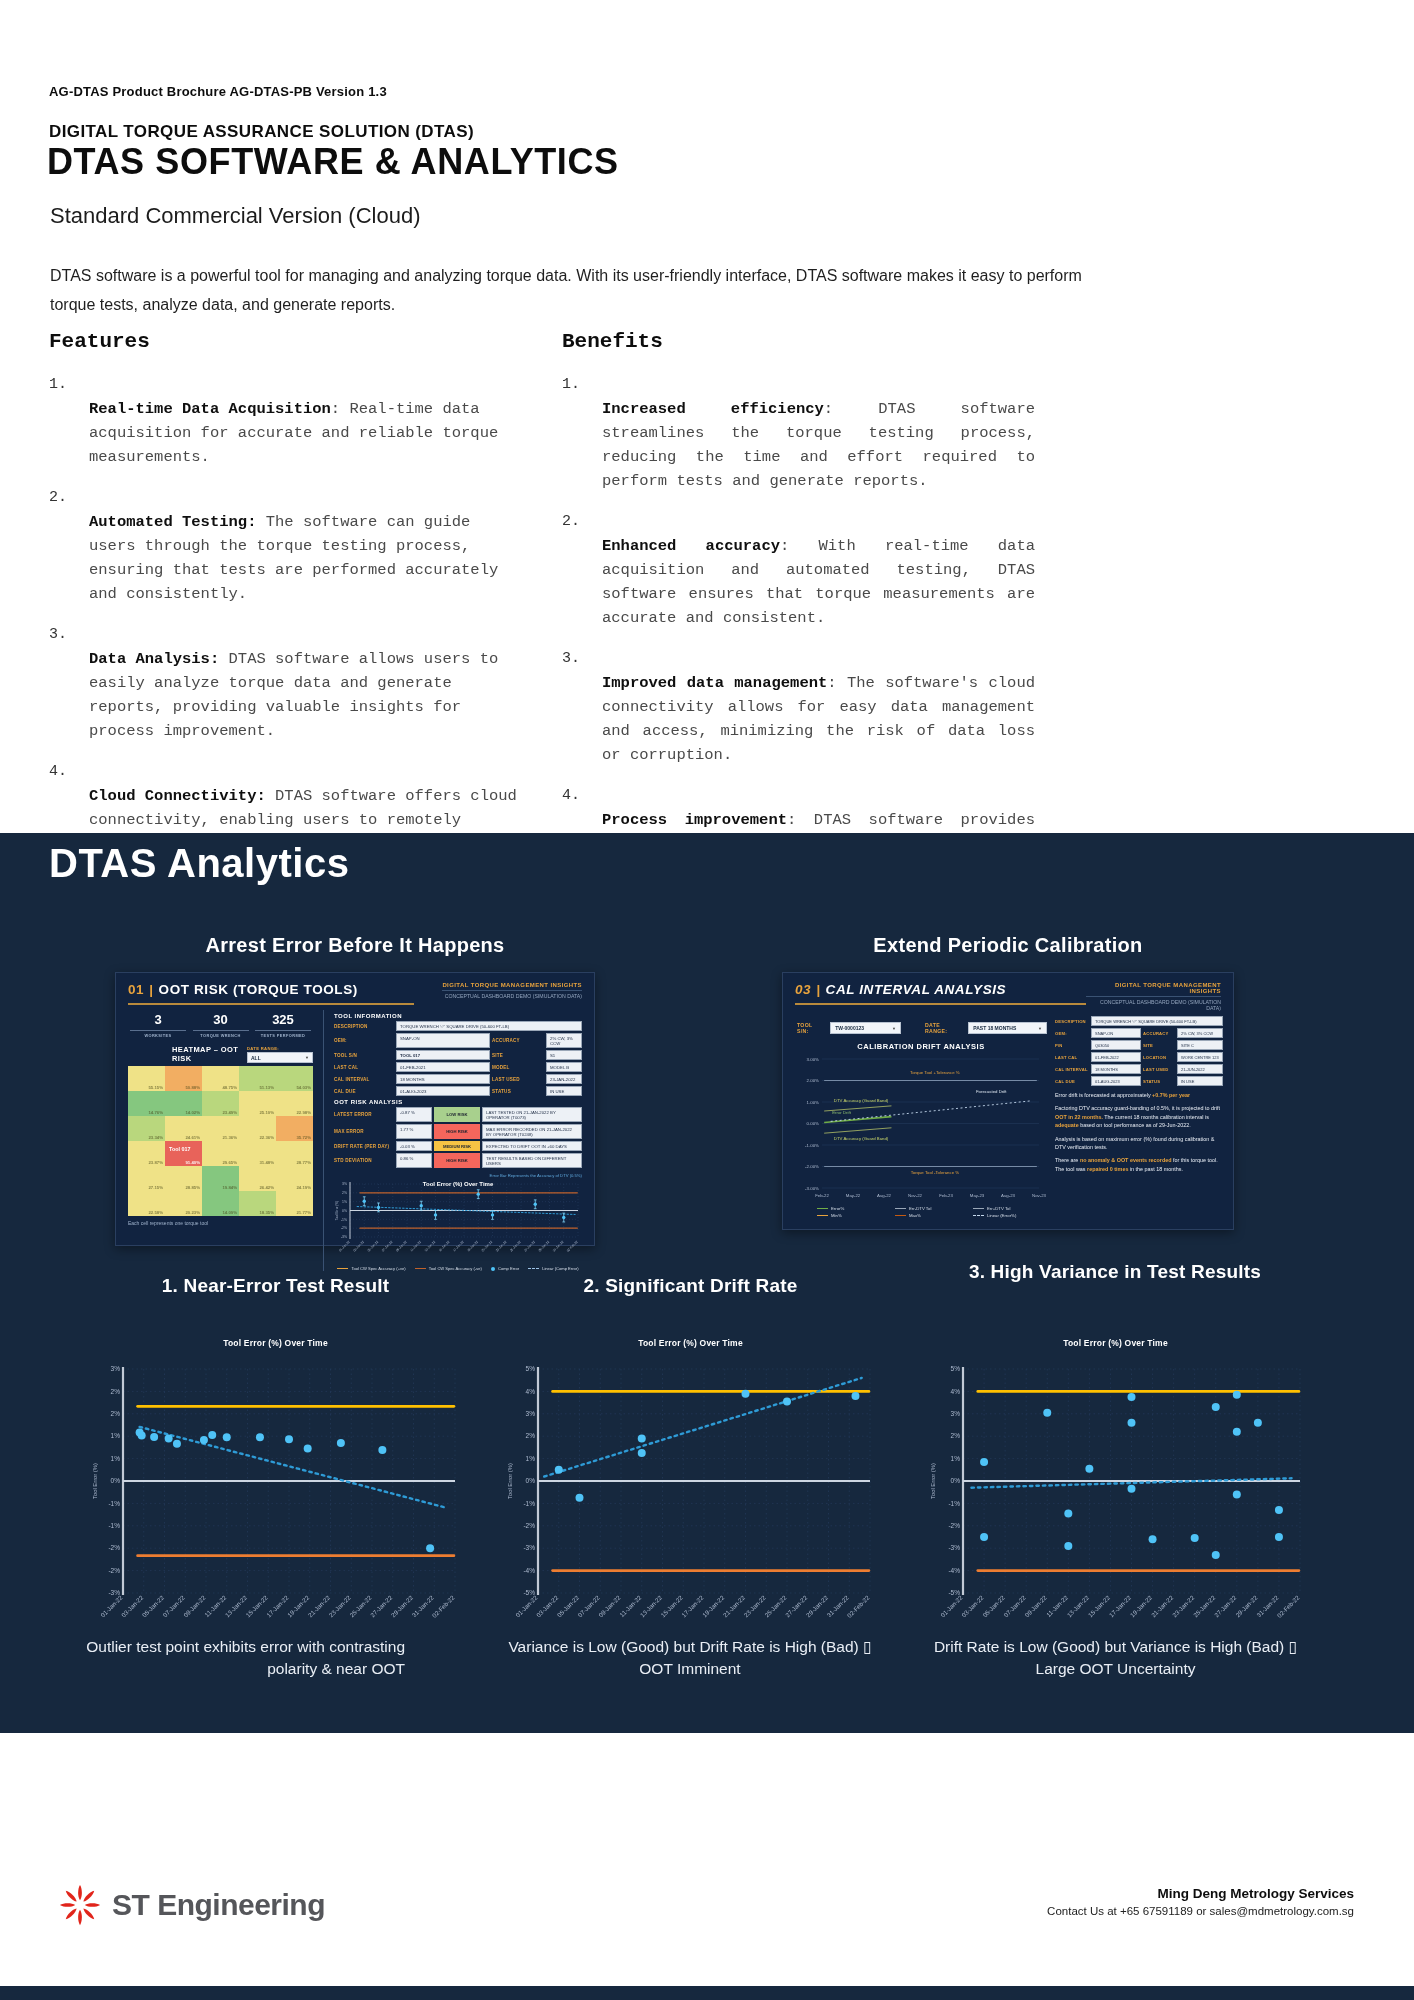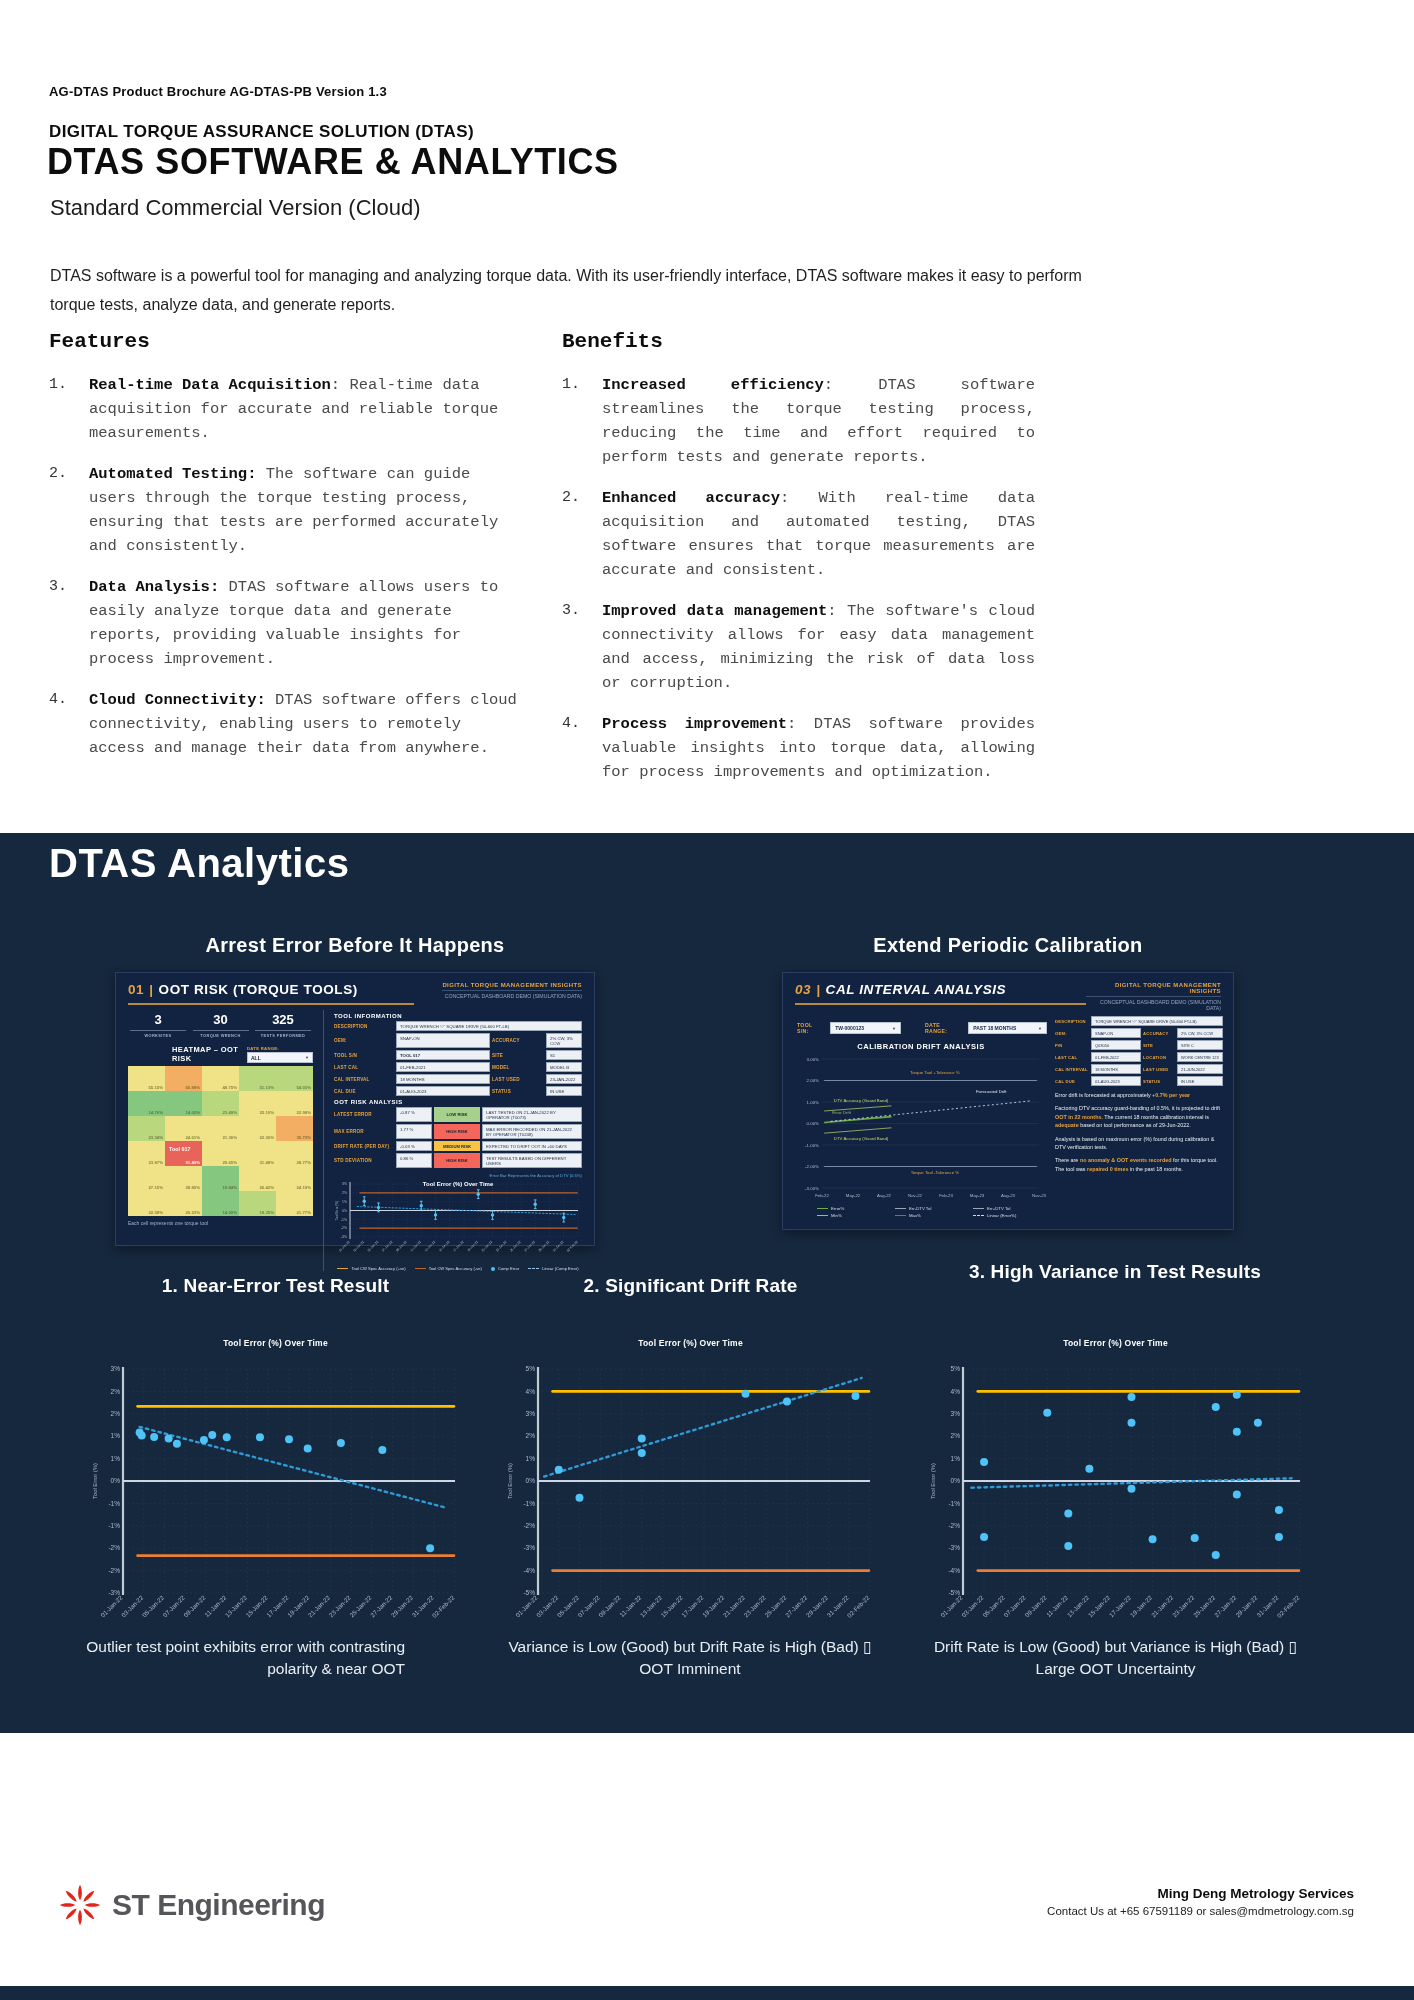--- a/index.html
+++ b/index.html
@@ -3,29 +3,29 @@
 <meta charset="utf-8">
 <style>
   html,body{margin:0;padding:0;background:#ffffff;}
   .page{position:relative;width:1414px;height:2000px;background:#fff;overflow:hidden;
         font-family:"Liberation Sans",sans-serif;color:#111;}
 
   
   .doc-ref{position:absolute;left:49px;top:84px;font-size:13px;font-weight:bold;letter-spacing:.2px;color:#0d0d0d;}
   .kicker{position:absolute;left:49px;top:122px;font-size:17px;font-weight:bold;letter-spacing:.4px;color:#0d0d0d;text-align:right;}
   .main-title{position:absolute;left:47px;top:141px;margin:0;font-size:36px;font-weight:bold;letter-spacing:.6px;color:#0d0d0d;}
-  .subtitle{position:absolute;left:50px;top:195px;font-size:22px;color:#1c1c1c;text-align:center;}
+  .subtitle{position:absolute;left:50px;top:203px;font-size:22px;color:#1c1c1c;text-align:center;}
   .intro{position:absolute;left:50px;top:245px;width:1330px;font-size:16px;line-height:29px;color:#1f1f1f;}
 
   .cols{position:absolute;left:49px;top:330px;width:1010px;display:flex;gap:40px;}
   .col{width:473px;font-family:Liberation Mono, monospace;}
   .col h2{font-size:21px;font-weight:bold;color:#0d0d0d;margin:0 0 20px 0;}
   .li{display:flex;margin-bottom:17px;}
   .li .num{width:40px;flex:none;font-size:15px;color:#333;padding-top:3px;}
-  .li .body{font-size:15.5px;line-height:24px;color:#4a4a4a;}
+  .li .body{font-size:15.5px;line-height:24px;color:#4a4a4a;margin-top:24px;}
   .li .body b{color:#0f0f0f;}
   .col.justify .body{text-align:justify;}
 
   
   .analytics{position:absolute;left:0;top:833px;width:1414px;height:900px;background:#16283E;}
   .an-title{position:absolute;left:49px;top:8px;font-size:40px;font-weight:bold;letter-spacing:.5px;color:#fff;}
   .panel-cap{position:absolute;top:101px;font-size:20px;font-weight:bold;color:#fff;text-align:center;letter-spacing:.3px;}
   .panel-cap.lft{left:115px;width:480px;}
   .panel-cap.rgt{left:782px;width:452px;}
 

